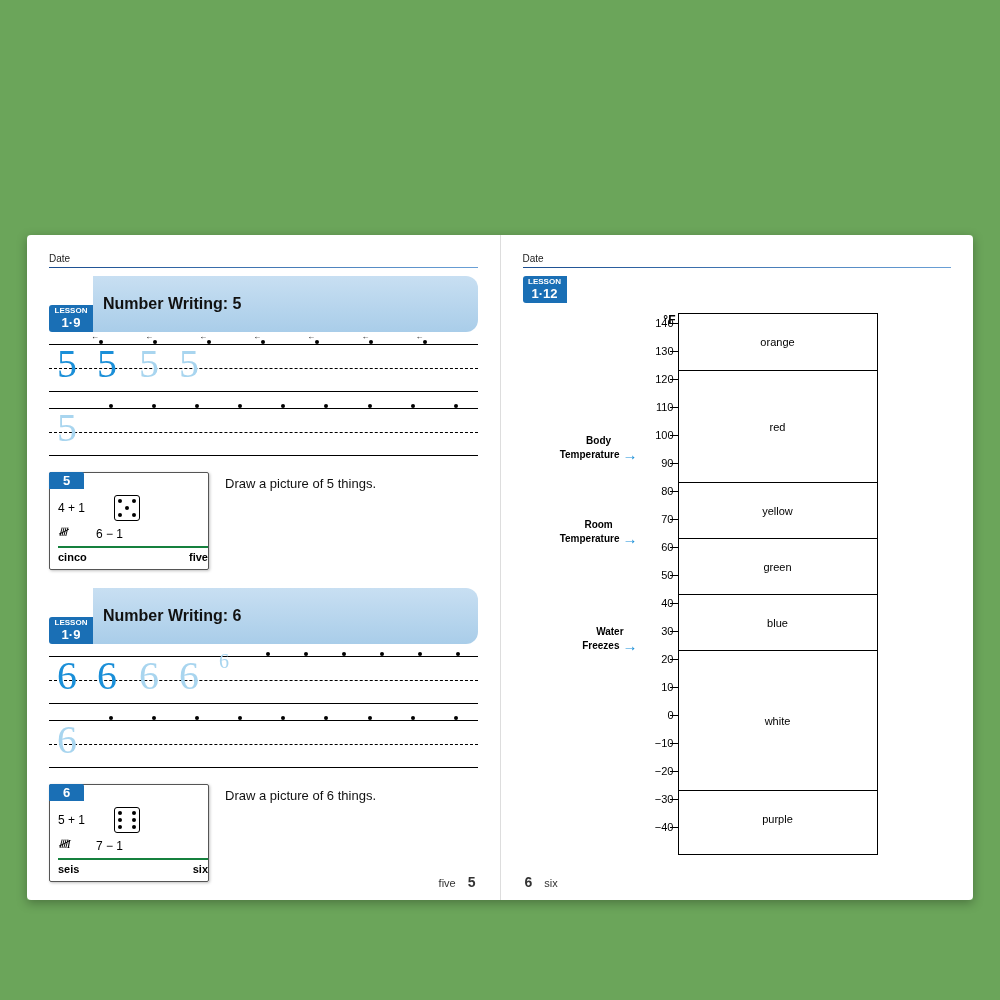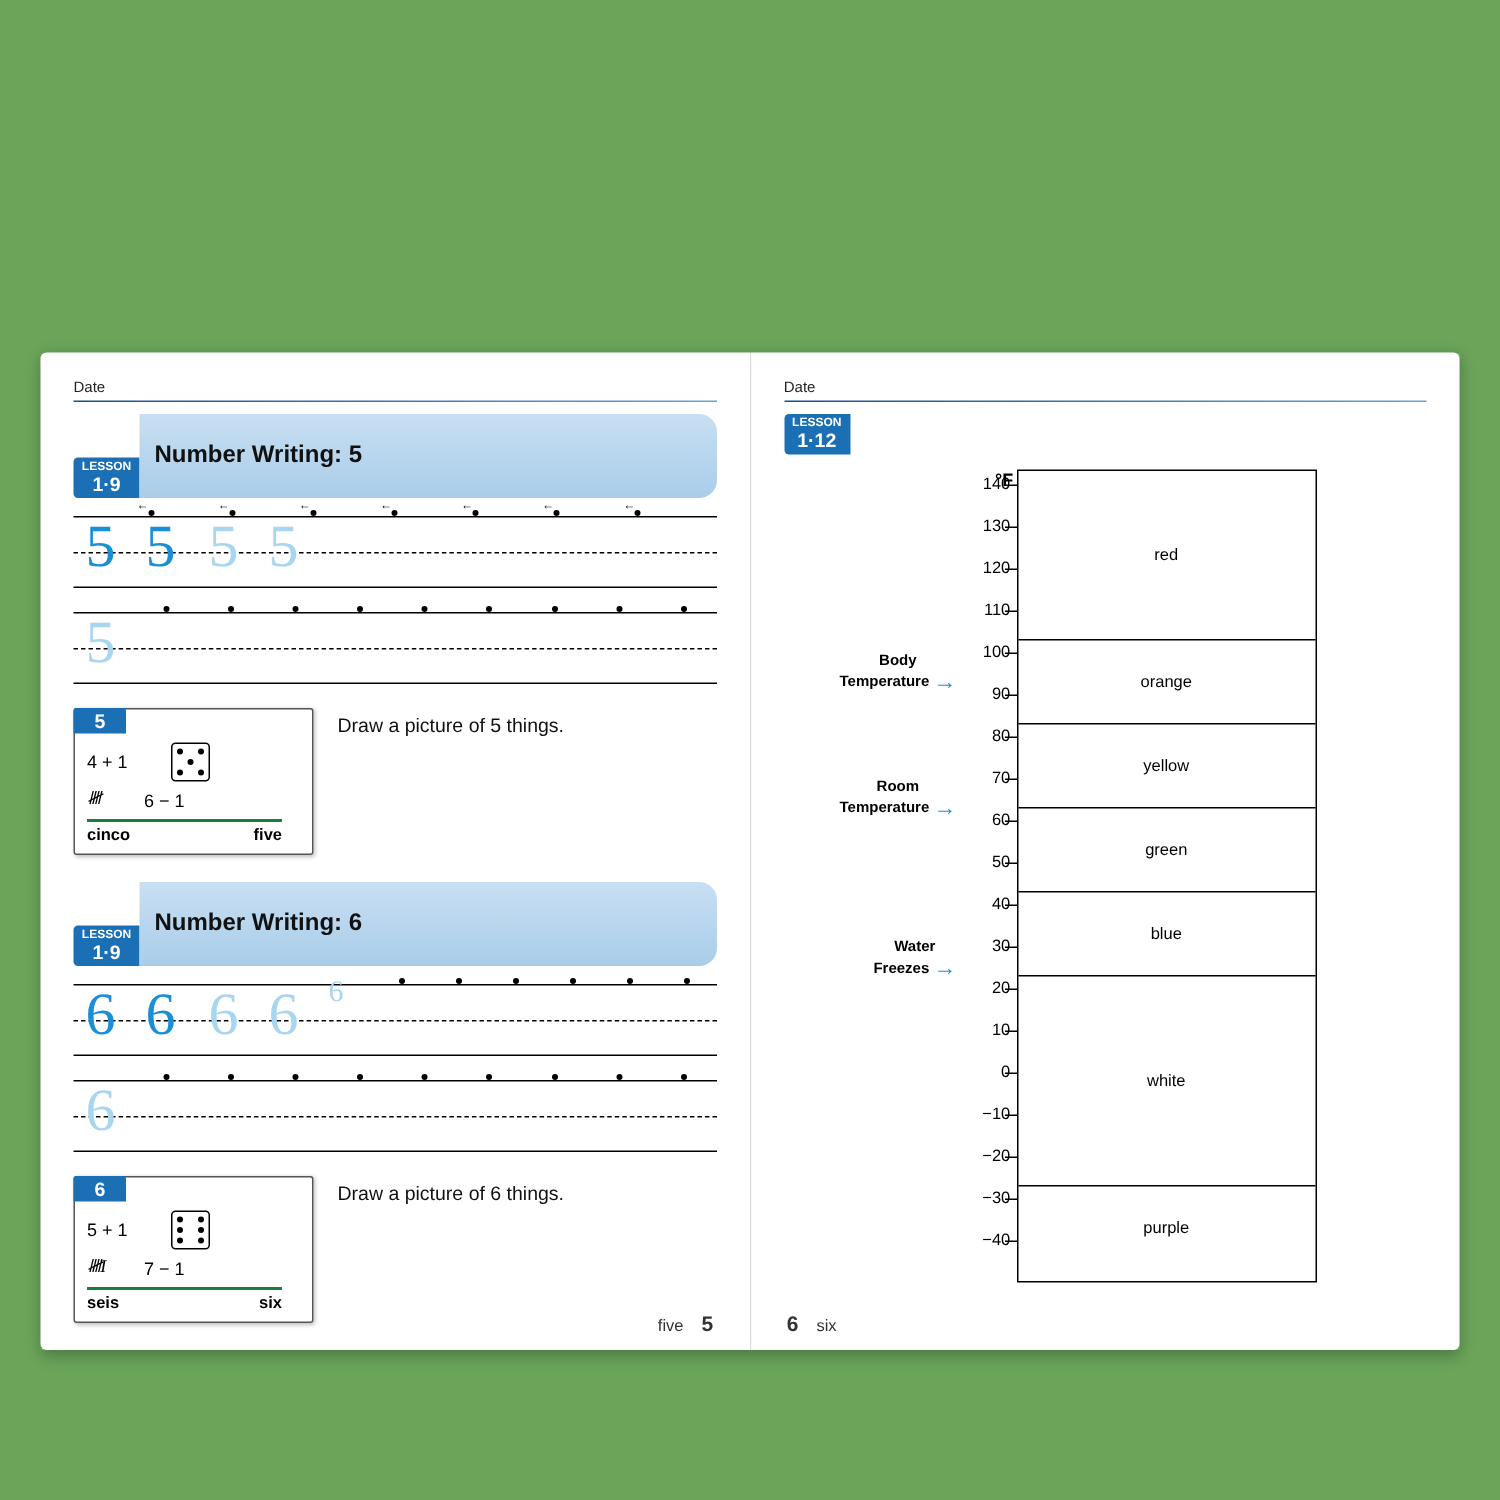--- a/index.html
+++ b/index.html
@@ -43,21 +43,21 @@
   .guide-num { position:absolute; font-family: "Comic Sans MS", cursive; color:#1a8fd8; font-size:40px; top:2px; }
   .guide-num.faded { color:#a8d5ef; }
   .dots-row { position:absolute; left:0; right:0; display:flex; justify-content:space-evenly; }
   .dots-row.top { top:2px; }
   .dot { width:4px; height:4px; background:#000; border-radius:50%; position:relative; }
   .arrow-left { position:absolute; right:4px; top:-8px; font-size:8px; }
 
   .card-row { display:flex; gap:16px; align-items:flex-start; margin: 10px 0 18px 0; }
   .num-card { width: 160px; border:1px solid #555; border-radius:2px; box-shadow: 1px 1px 3px rgba(0,0,0,0.25); font-size:12px; }
   .num-card .tab { display:inline-block; background:#1a6fb5; color:#fff; font-weight:bold; padding:1px 14px; border-radius:2px 2px 0 0; margin:-1px 0 0 -1px; font-size:13px;}
-  .num-card .body { padding: 4px 20px 6px 8px; }
+  .num-card .body { padding: 4px 0 6px 8px; }
   .num-card .row { display:flex; align-items:center; gap:10px; margin:2px 0;}
   .domino { width:26px; height:26px; border:1.5px solid #000; border-radius:3px; display:grid; grid-template-columns:repeat(3,1fr); grid-template-rows:repeat(3,1fr); padding:1px;}
   .pip { width:4px; height:4px; background:#000; border-radius:50%; margin:auto;}
   .num-card .foot { display:flex; justify-content:space-between; border-top:2px solid #15803d; padding-top:3px; font-size:11px;font-weight:bold;}
   .prompt { font-size:13px; color:#111; padding-top:4px;}
 
   .page-footers { position:absolute; bottom:10px; font-size:11px; color:#333; display:flex; gap:12px; align-items:baseline;}
   .page-left .page-footers { right: 24px; }
   .page-right .page-footers { left: 24px; }
   .pg-num { font-weight:bold; font-size:14px; }
@@ -350,22 +350,22 @@
               <span class="tick-num">−30</span>
               <span class="tick-mark"></span>
             </div>
             <div class="tick-row">
               <span class="tick-num">−40</span>
               <span class="tick-mark"></span>
             </div>
           </div>
       </div>
       <div class="thermo-zones" id="zones">
+          <div class="zone" style="height: 56px;">orange</div>
           <div class="zone" style="height: 112px;">red</div>
-          <div class="zone" style="height: 56px;">orange</div>
           <div class="zone" style="height: 56px;">yellow</div>
           <div class="zone" style="height: 56px;">green</div>
           <div class="zone" style="height: 56px;">blue</div>
           <div class="zone" style="height: 140px;">white</div>
           <div class="zone" style="height: 56px;">purple</div>
         </div>
     </div>
 
     <div class="page-footers">
       <span class="pg-num">6</span>

